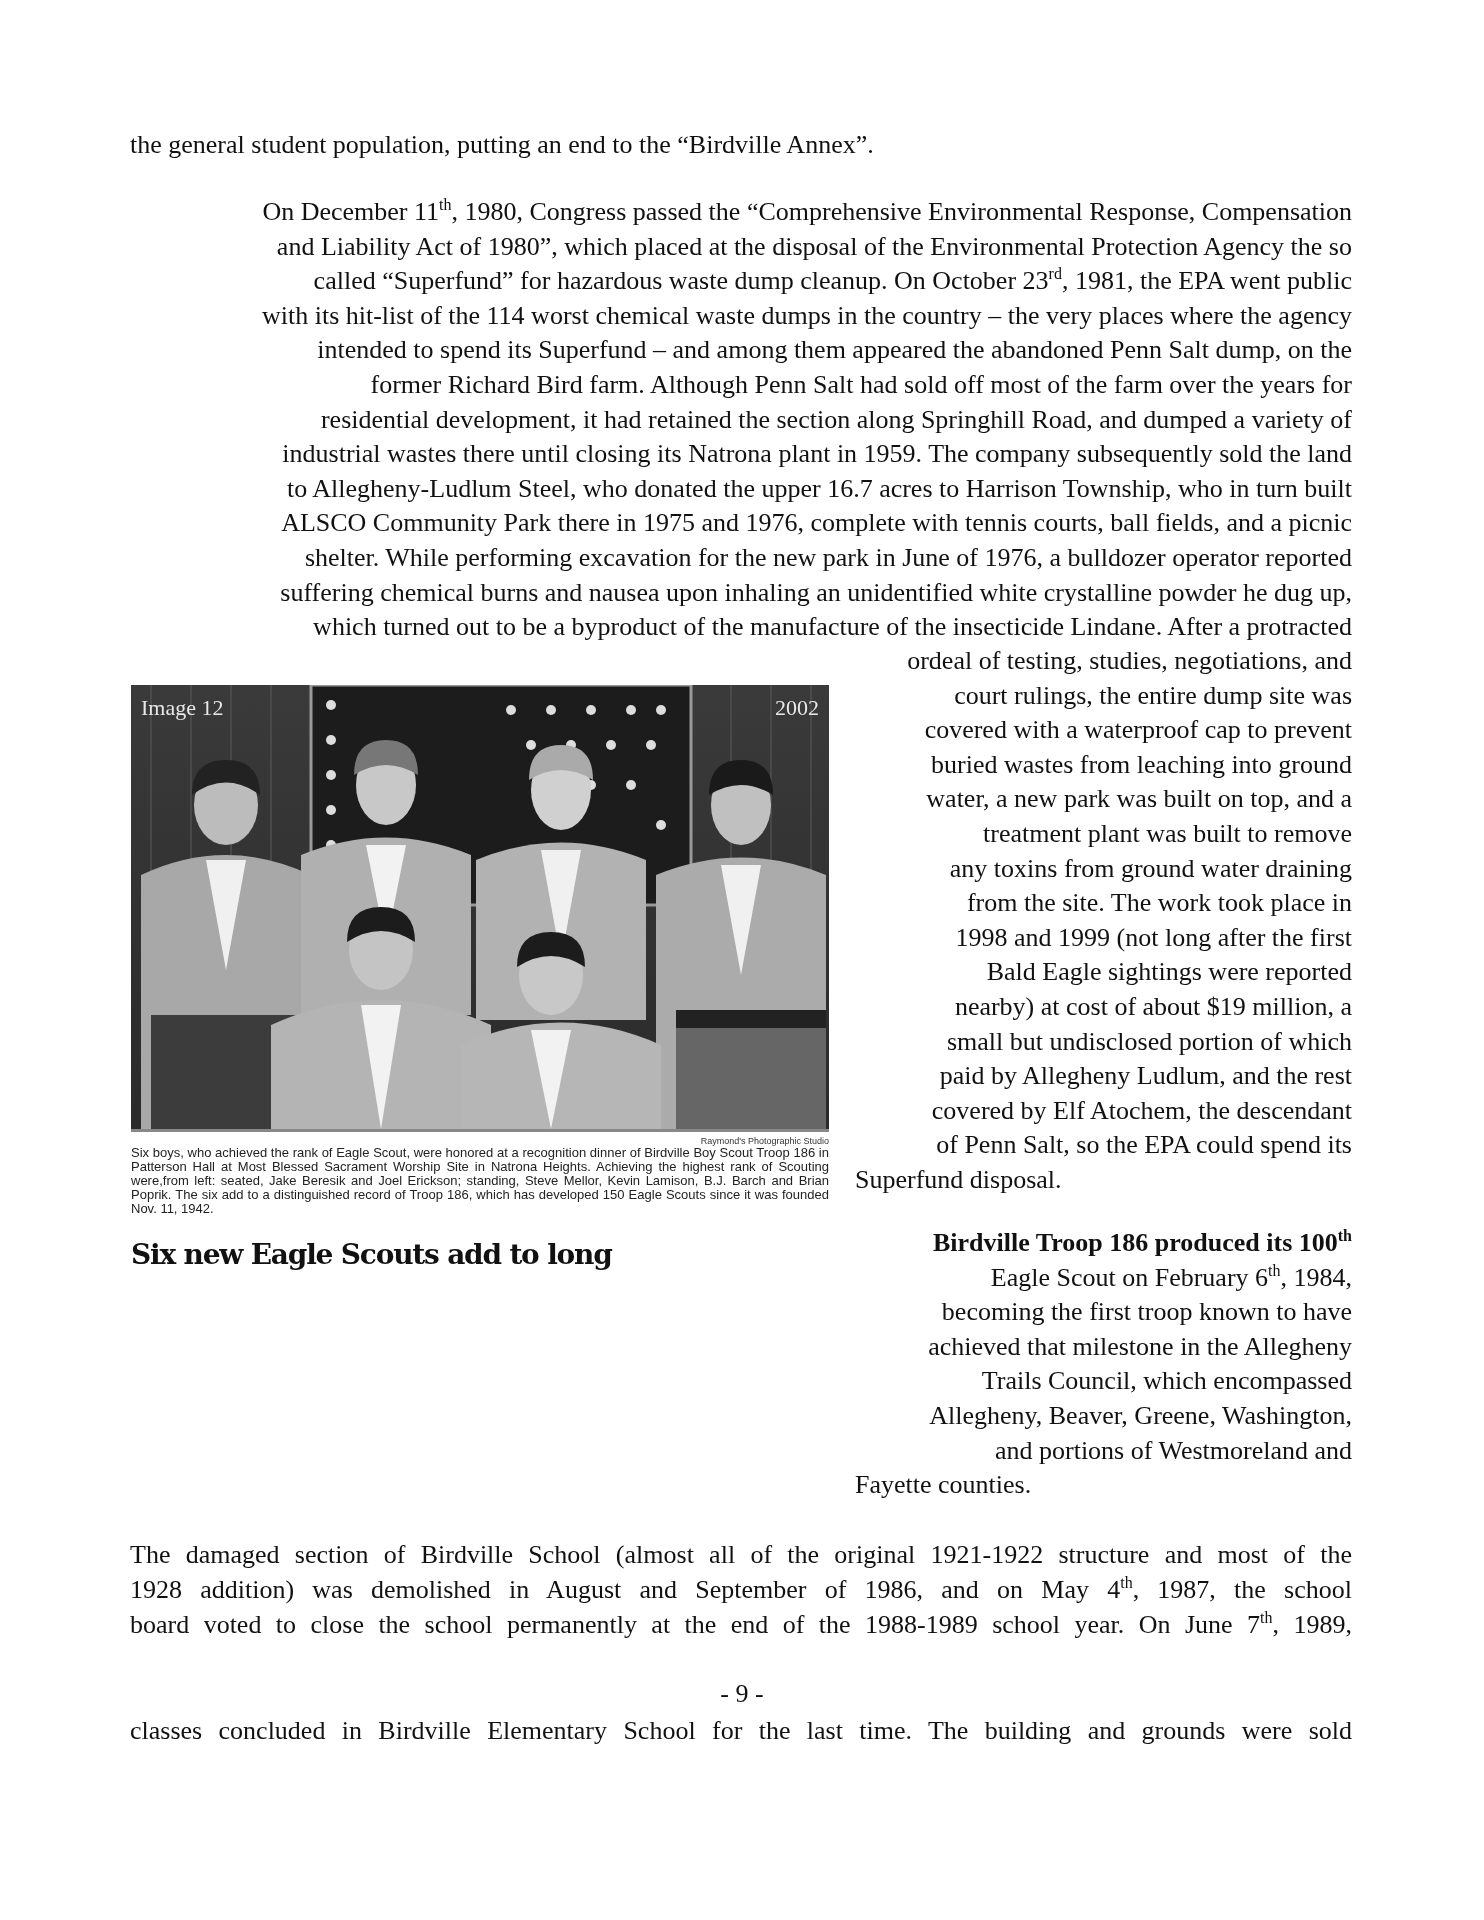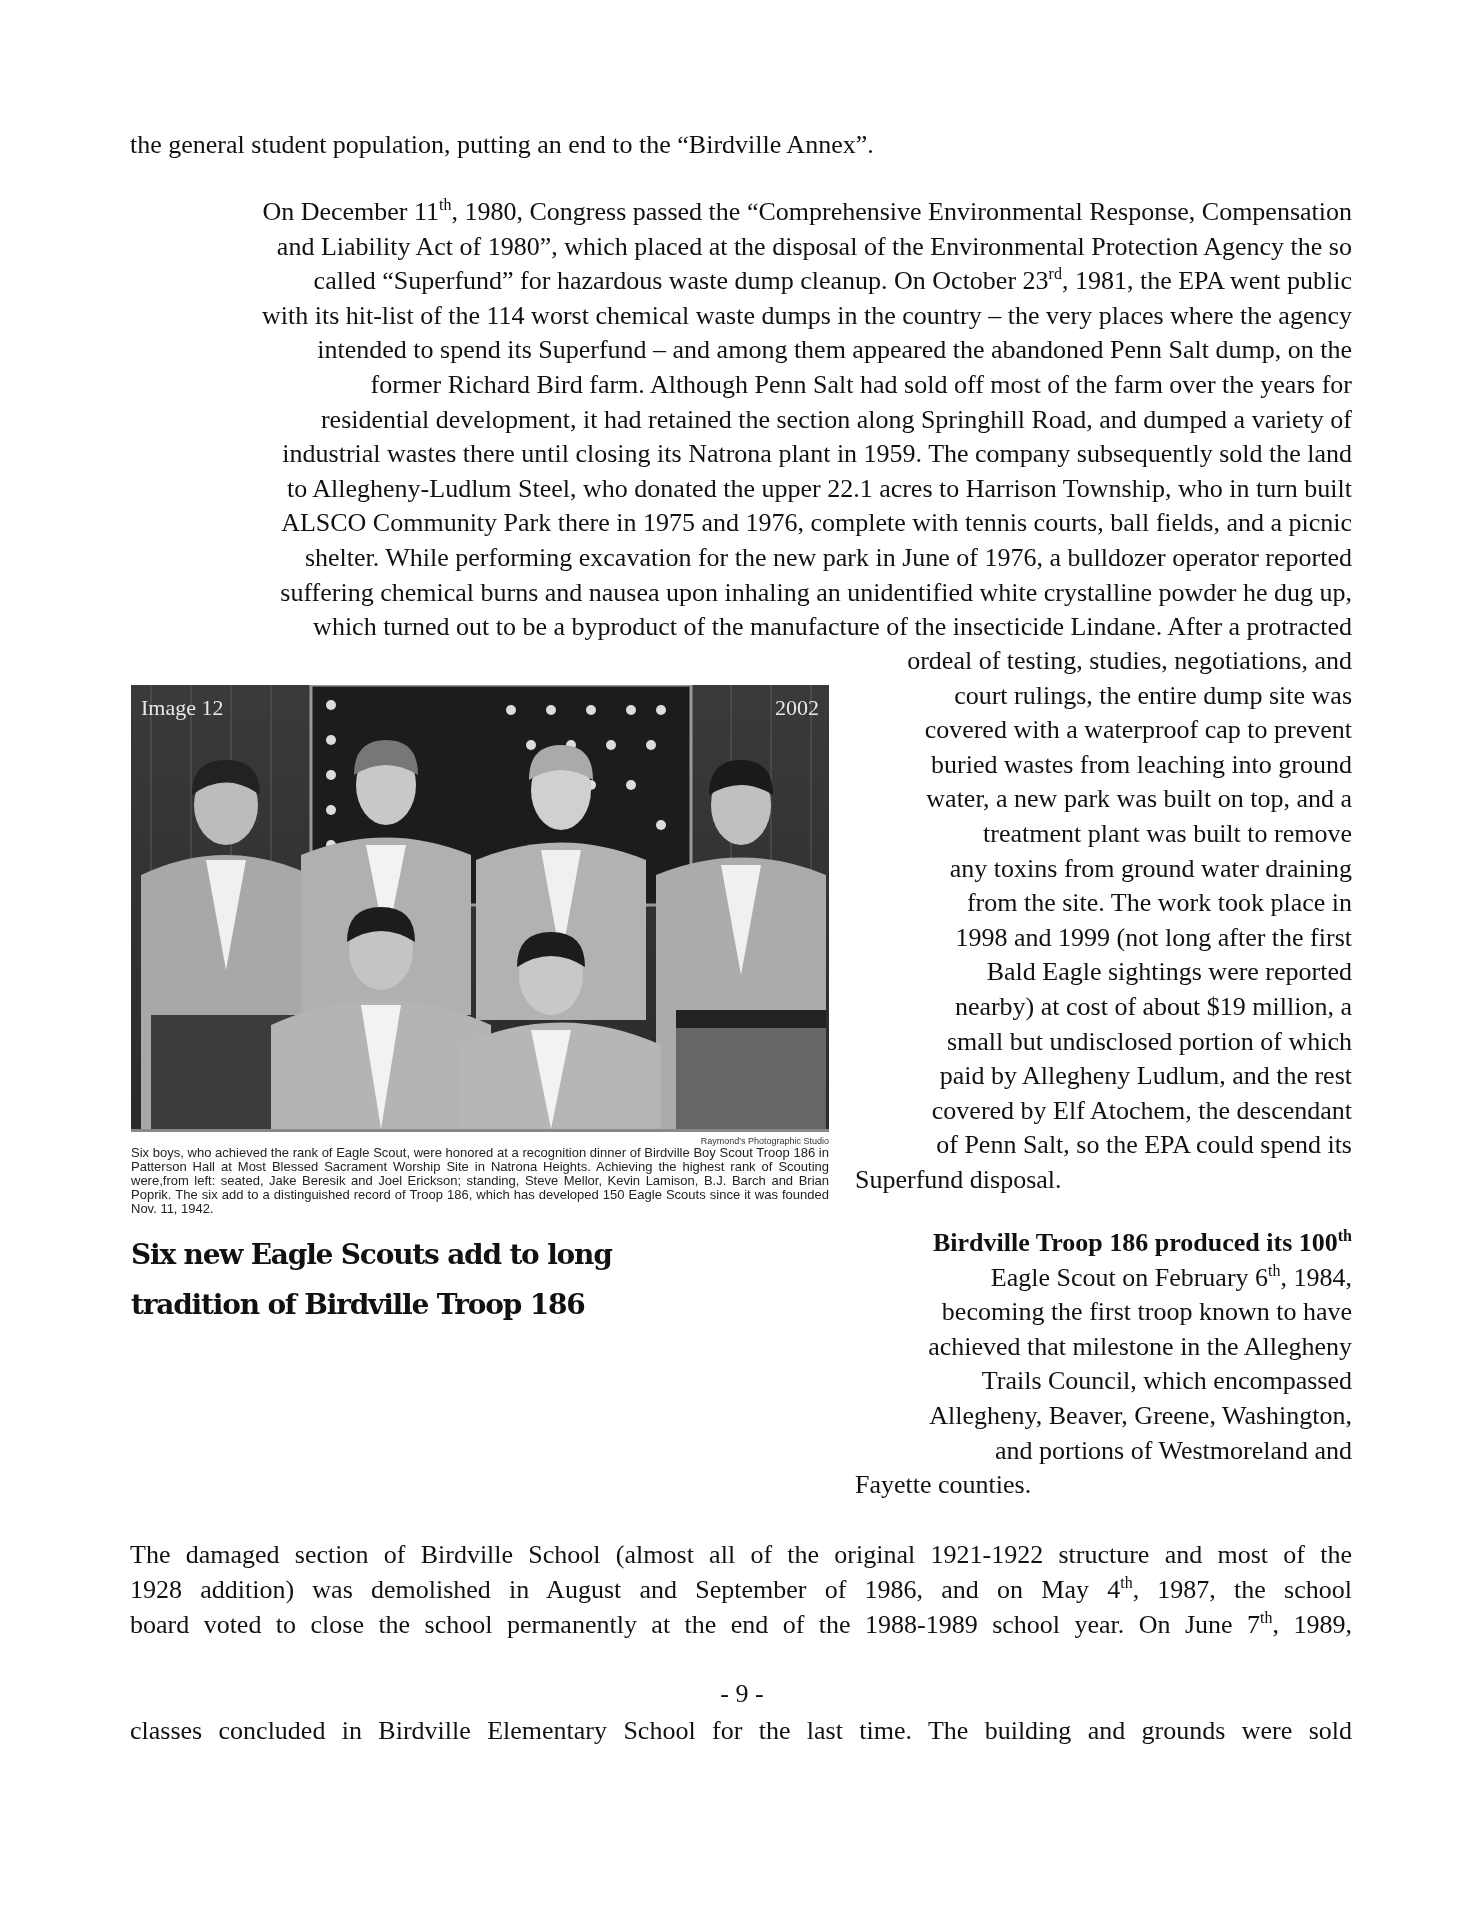--- a/index.html
+++ b/index.html
@@ -33,21 +33,21 @@
 
 <div id="sf-lines">
     <div class="line r" style="top: 197px;">On December 11<sup>th</sup>, 1980, Congress passed the “Comprehensive Environmental Response, Compensation</div>
     <div class="line r" style="top: 231.6px;">and Liability Act of 1980”, which placed at the disposal of the Environmental Protection Agency the so</div>
     <div class="line r" style="top: 266.2px;">called “Superfund” for hazardous waste dump cleanup. On October 23<sup>rd</sup>, 1981, the EPA went public</div>
     <div class="line r" style="top: 300.8px;">with its hit-list of the 114 worst chemical waste dumps in the country – the very places where the agency</div>
     <div class="line r" style="top: 335.4px; text-align: right;">intended to spend its Superfund – and among them appeared the abandoned Penn Salt dump, on the</div>
     <div class="line r" style="top: 370px;">former Richard Bird farm. Although Penn Salt had sold off most of the farm over the years for</div>
     <div class="line r" style="top: 404.6px;">residential development, it had retained the section along Springhill Road, and dumped a variety of</div>
     <div class="line r" style="top: 439.2px;">industrial wastes there until closing its Natrona plant in 1959. The company subsequently sold the land</div>
-    <div class="line r" style="top: 473.8px;">to Allegheny-Ludlum Steel, who donated the upper 22.1 acres to Harrison Township, who in turn built</div>
+    <div class="line r" style="top: 473.8px;">to Allegheny-Ludlum Steel, who donated the upper 16.7 acres to Harrison Township, who in turn built</div>
     <div class="line r" style="top: 508.4px;">ALSCO Community Park there in 1975 and 1976, complete with tennis courts, ball fields, and a picnic</div>
     <div class="line r" style="top: 543px;">shelter. While performing excavation for the new park in June of 1976, a bulldozer operator reported</div>
     <div class="line r" style="top: 577.6px;">suffering chemical burns and nausea upon inhaling an unidentified white crystalline powder he dug up,</div>
     <div class="line r" style="top: 612.2px;">which turned out to be a byproduct of the manufacture of the insecticide Lindane. After a protracted</div>
   </div>
 
 <div class="photo">
   <svg width="698" height="444" viewBox="0 0 698 444">
     <defs>
       <linearGradient id="bg" x1="0" x2="0" y1="0" y2="1">
@@ -122,21 +122,20 @@
       <path d="M400 345 l20 99 l20 -99z" fill="#f2f2f2"></path>
     </g>
   </svg>
   <span class="tag left">Image 12</span>
   <span class="tag right">2002</span>
 </div>
 <div class="credit">Raymond's Photographic Studio</div>
 <div class="caption">Six boys, who achieved the rank of Eagle Scout, were honored at a recognition dinner of Birdville Boy Scout Troop 186 in Patterson Hall at Most Blessed Sacrament Worship Site in Natrona Heights. Achieving the highest rank of Scouting were,from left: seated, Jake Beresik and Joel Erickson; standing, Steve Mellor, Kevin Lamison, B.J. Barch and Brian Poprik. The six add to a distinguished record of Troop 186, which has developed 150 Eagle Scouts since it was founded Nov. 11, 1942.</div>
 <div class="headline">
   <div>Six new Eagle Scouts add to long</div>
-  <div>tradition of Birdville Troop 186</div>
 </div>
 
 <div id="col-lines">
     <div class="line r" style="top: 646px;">ordeal of testing, studies, negotiations, and</div>
     <div class="line r" style="top: 680.6px;">court rulings, the entire dump site was</div>
     <div class="line r" style="top: 715.2px;">covered with a  waterproof cap to prevent</div>
     <div class="line r" style="top: 749.8px;">buried wastes from leaching into ground</div>
     <div class="line r" style="top: 784.4px;">water, a new park was built on top,  and a</div>
     <div class="line r" style="top: 819px;">treatment plant was built to remove</div>
     <div class="line r" style="top: 853.6px;">any toxins from ground water draining</div>

